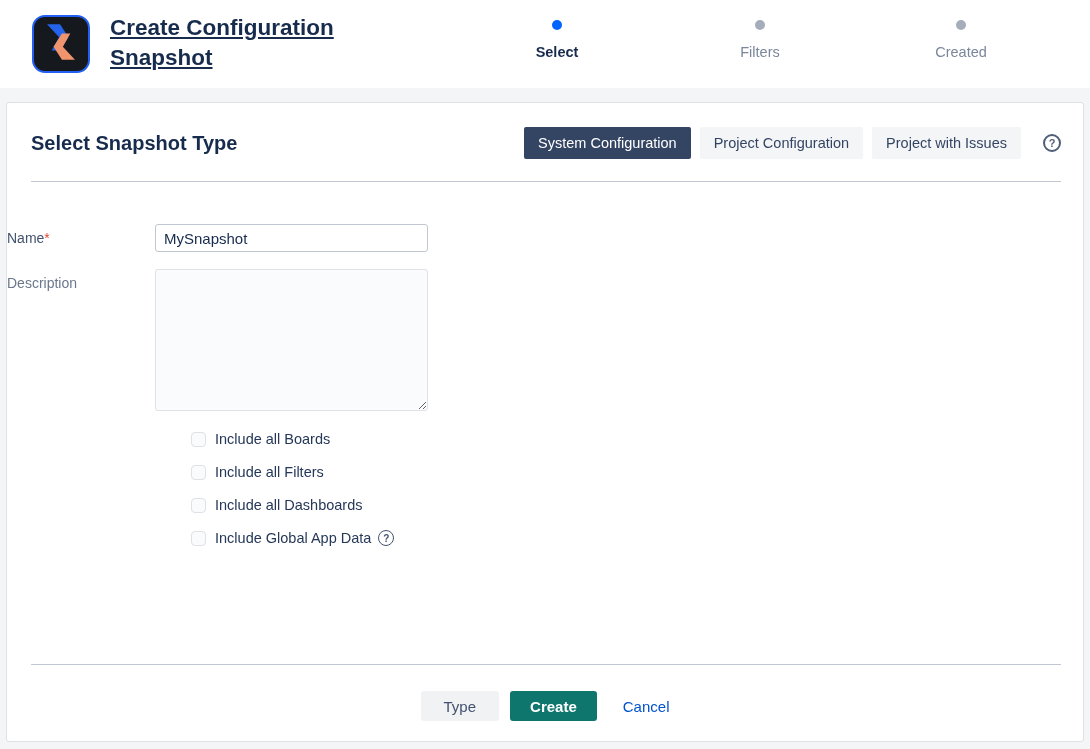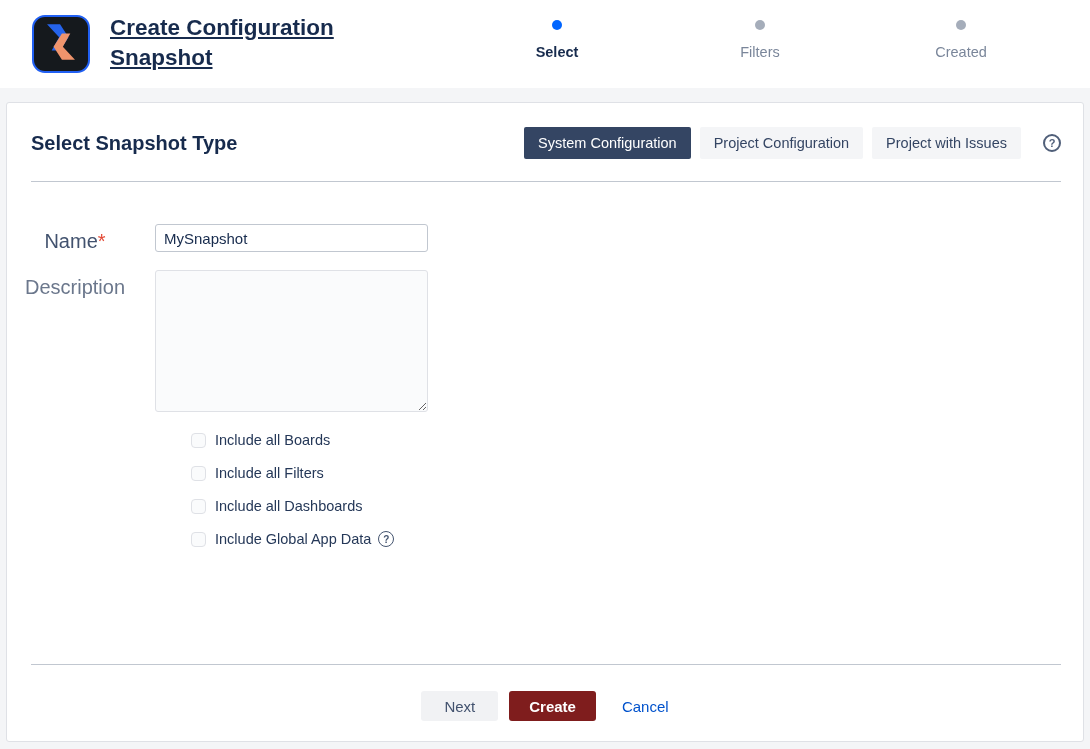--- a/index.html
+++ b/index.html
@@ -108,22 +108,22 @@
     margin: 22px 22px 0 24px;
   }
 
   
   .form { margin-top: 42px; }
   .form-row { display: flex; margin-bottom: 17px; }
   .label-col {
     width: 148px;
     padding-right: 12px;
     padding-top: 6px;
-    text-align: center;
-    font-size: 20px;
+    text-align: left;
+    font-size: 14px;
     color: #42526E;
     flex: none;
   }
   .label-col.muted { color: #6B778C; }
   .required { color: #E34935; }
   .text-input {
     width: 273px; height: 28px;
     border: 1px solid #C1C7D0;
     border-radius: 3px;
     padding: 0 8px;
@@ -193,21 +193,21 @@
     cursor: pointer;
     display: inline-flex; align-items: center; justify-content: center;
   }
   .btn-next {
     background: #F1F2F4;
     color: #42526E;
     padding: 0 23px;
     margin-right: 11px;
   }
   .btn-create {
-    background: #7f1d1d;
+    background: #0f766e;
     color: #FFFFFF;
     font-weight: 700;
     padding: 0 20px;
   }
   .link-cancel {
     color: #0052CC;
     font-size: 15px;
     margin-left: 26px;
     text-decoration: none;
     cursor: pointer;
@@ -285,18 +285,18 @@
         <span class="checkbox-box"></span>
         <span class="checkbox-label">Include Global App Data</span>
         <span class="help-circle small">?</span>
       </div>
     </div>
   </div>
 
   <hr class="footer-divider">
 
   <div class="footer">
-    <button class="btn btn-next">Next</button>
+    <button class="btn btn-next">Type</button>
     <button class="btn btn-create">Create</button>
     <a class="link-cancel">Cancel</a>
   </div>
 
 </div>
 
 </body></html>

